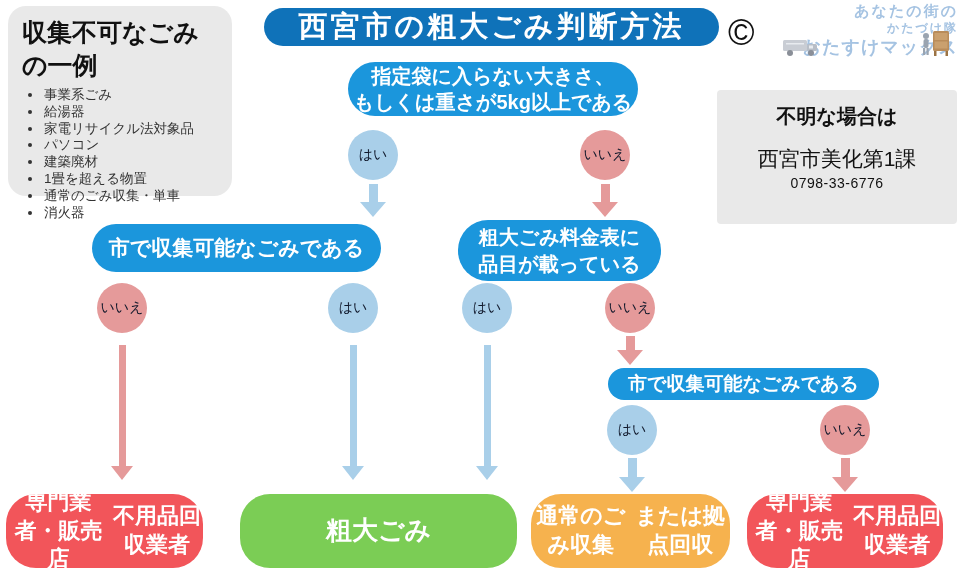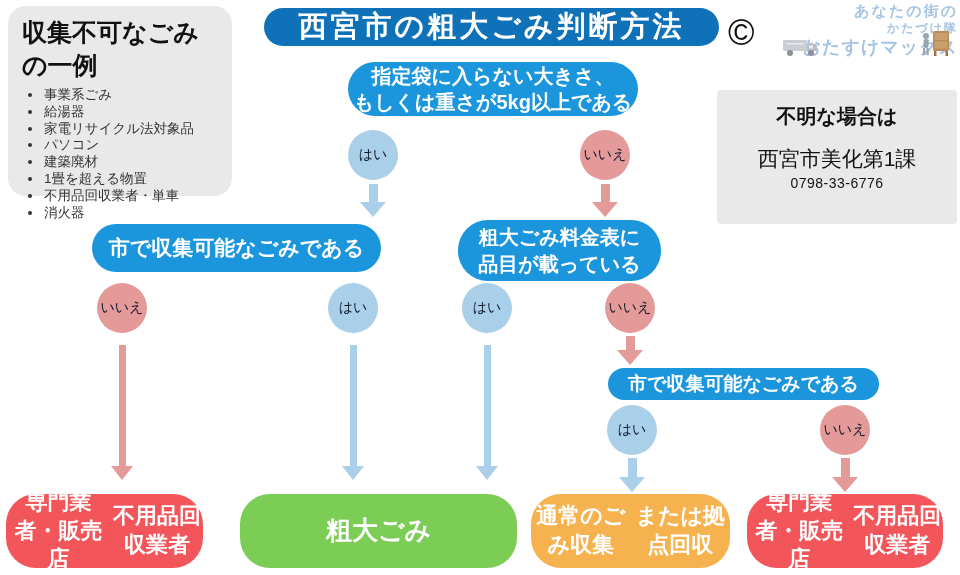--- a/index.html
+++ b/index.html
@@ -116,21 +116,21 @@
 
   <div class="list-box">
     <div class="list-title">収集不可なごみの一例</div>
     <ul>
         <li>事業系ごみ</li>
         <li>給湯器</li>
         <li>家電リサイクル法対象品</li>
         <li>パソコン</li>
         <li>建築廃材</li>
         <li>1畳を超える物置</li>
-        <li>不用品回収業者・単車</li>
+        <li>通常のごみ収集・単車</li>
         <li>消火器</li>
       </ul>
   </div>
 
   <div class="title-box">西宮市の粗大ごみ判断方法</div>
 
   <div class="copyright-mark">©</div>
   <div class="logo">
     <div class="logo-line1">あなたの街の</div>
     <div class="logo-line2">かたづけ隊</div>

